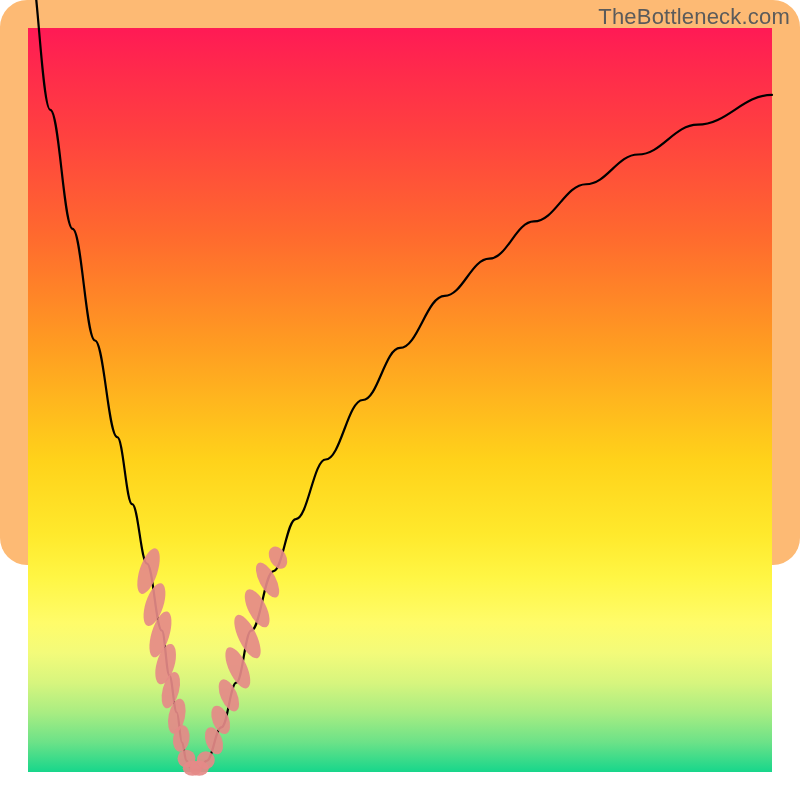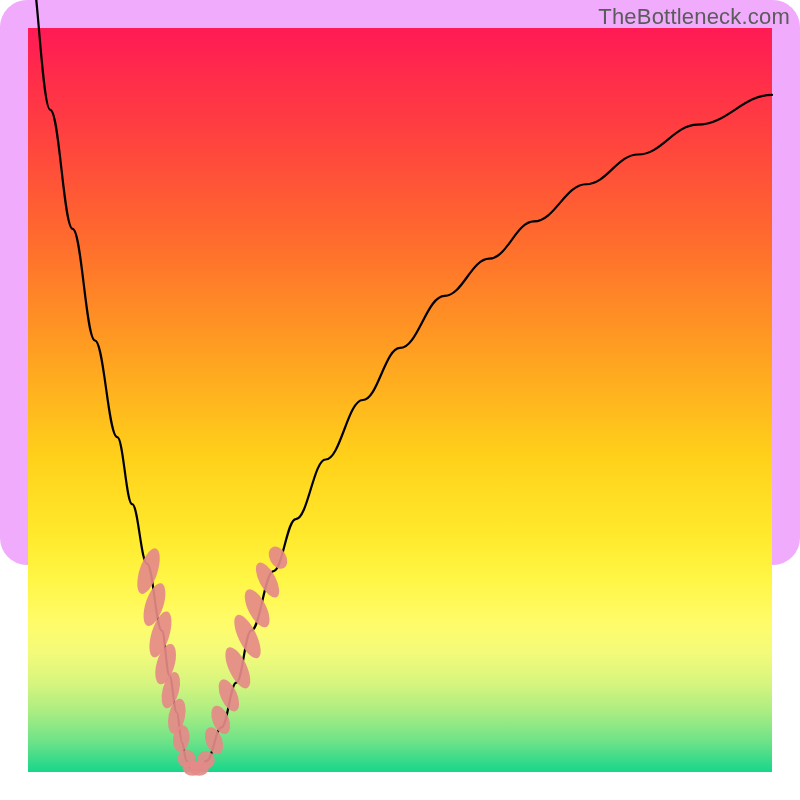--- a/index.html
+++ b/index.html
@@ -7,21 +7,21 @@
     padding: 0;
     width: 800px;
     height: 800px;
     overflow: hidden;
     font-family: Arial, Helvetica, sans-serif;
   }
   .frame {
     position: relative;
     width: 800px;
     height: 565px;
-    background: #f0abfc;
+    background: #fdba74;
     box-sizing: border-box;
     border-radius: 27px;
   }
   .plot-area {
     position: absolute;
     left: 28px;
     top: 28px;
     width: 744px;
     height: 744px;
     background: linear-gradient(

